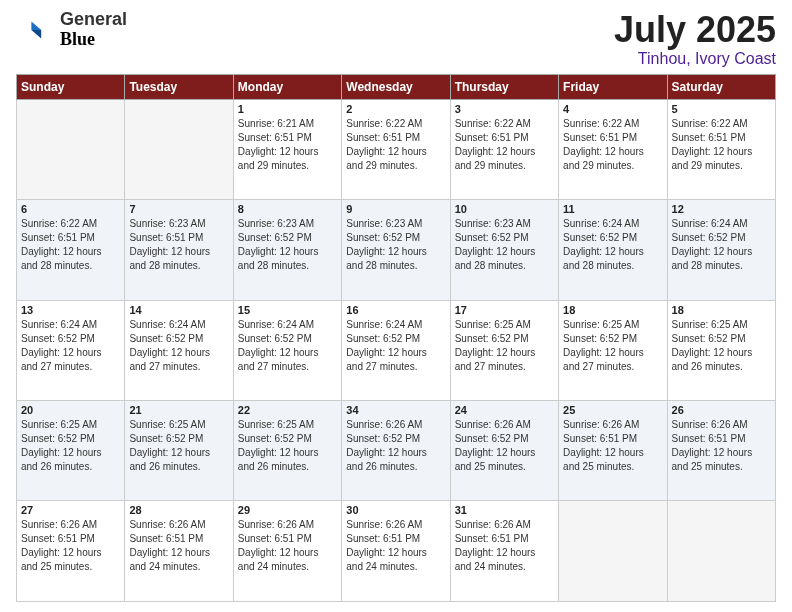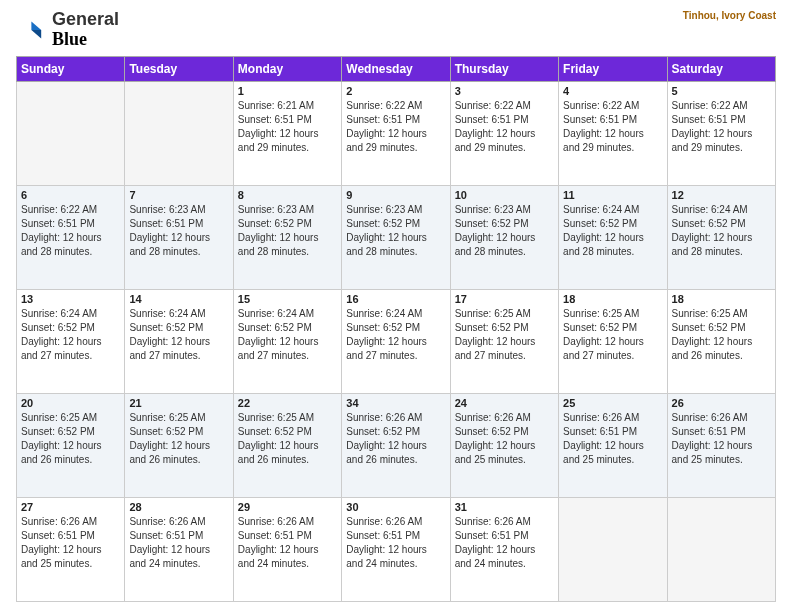--- a/index.html
+++ b/index.html
@@ -19,21 +19,21 @@
     }
     .header {
       display: flex;
       justify-content: space-between;
       align-items: flex-start;
       margin-bottom: 6px;
     }
     .logo {
       display: flex;
       align-items: center;
-      gap: 8px;
+      gap: 16px;
     }
     .logo-text {
       font-size: 18px;
       font-weight: bold;
       line-height: 1.1;
     }
     .logo-general { color: #333; }
     .logo-blue { color: #000000; font-family: Liberation Serif, serif; }
     .logo-icon {
       width: 28px;
@@ -42,31 +42,30 @@
     .title-block {
       text-align: right;
     }
     .main-title {
       font-size: 36px;
       font-weight: bold;
       color: #222;
       line-height: 1.1;
     }
     .subtitle {
-      font-size: 10px;
-      color: #a16207;
-      font-weight: bold;
+      font-size: 16px;
+      color: #4c1d95;
     }
     .calendar {
       width: 100%;
       border-collapse: collapse;
       flex: 1;
     }
     .calendar th {
-      background: #6d28d9;
+      background: #7f1d1d;
       color: #fff;
       font-size: 12px;
       font-weight: bold;
       padding: 5px 4px;
       text-align: left;
       border: 1px solid #aaa;
     }
     .calendar td {
       vertical-align: top;
       border: 1px solid #ccc;
@@ -102,20 +101,21 @@
       <svg class="logo-icon" viewBox="0 0 40 40">
         <polygon points="22,8 36,20 22,20" fill="#1a6fc4"></polygon>
         <polygon points="22,20 36,20 36,32" fill="#0d4a8a"></polygon>
       </svg>
       <div class="logo-text">
         <span class="logo-general">General</span><br>
         <span class="logo-blue">Blue</span>
       </div>
     </div>
     <div class="title-block">
+      <div class="main-title">July 2025</div>
       <div class="subtitle">Tinhou, Ivory Coast</div>
     </div>
   </div>
 
   <table class="calendar">
     <thead>
       <tr>
       <th>Sunday</th>
           <th>Tuesday</th>
           <th>Monday</th>

